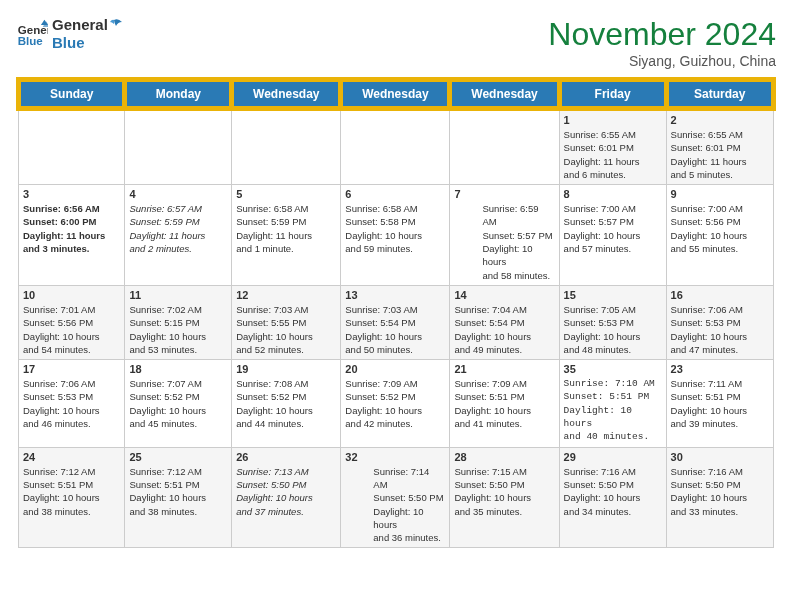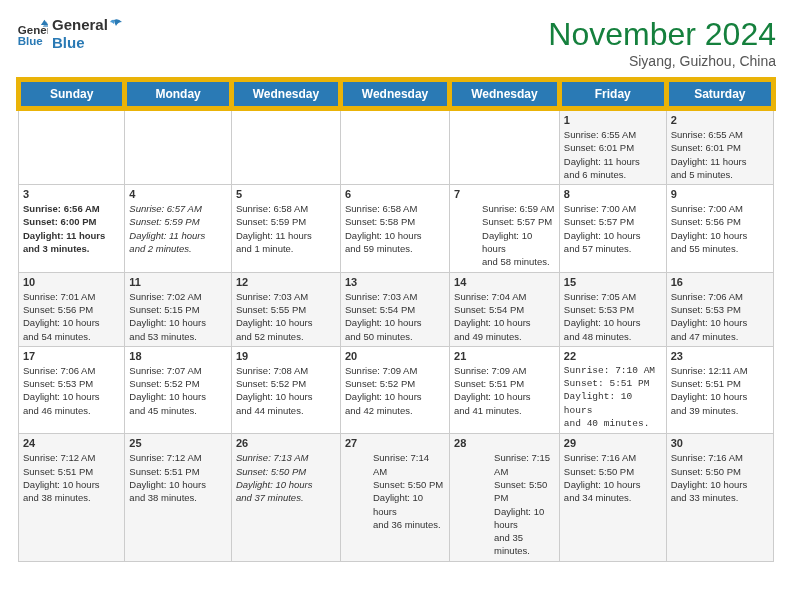--- a/index.html
+++ b/index.html
@@ -285,29 +285,29 @@
 and 42 minutes.</div>
           </td>
           <td>
             <span class="day-num">21</span>
             <div class="day-info" style="white-space: pre-line;">Sunrise: 7:09 AM
 Sunset: 5:51 PM
 Daylight: 10 hours
 and 41 minutes.</div>
           </td>
           <td>
-            <span class="day-num">22</span>
+            <span class="day-num">35</span>
             <div class="day-info" style="white-space: pre-line; font-family: Liberation Mono, monospace;">Sunrise: 7:10 AM
 Sunset: 5:51 PM
 Daylight: 10 hours
 and 40 minutes.</div>
           </td>
           <td>
             <span class="day-num">23</span>
-            <div class="day-info" style="white-space: pre-line;">Sunrise: 12:11 AM
+            <div class="day-info" style="white-space: pre-line;">Sunrise: 7:11 AM
 Sunset: 5:51 PM
 Daylight: 10 hours
 and 39 minutes.</div>
           </td>
         </tr>
         <tr>
           <td>
             <span class="day-num">24</span>
             <div class="day-info" style="white-space: pre-line;">Sunrise: 7:12 AM
 Sunset: 5:51 PM
@@ -322,29 +322,29 @@
 and 38 minutes.</div>
           </td>
           <td>
             <span class="day-num">26</span>
             <div class="day-info" style="white-space: pre-line; font-style: italic;">Sunrise: 7:13 AM
 Sunset: 5:50 PM
 Daylight: 10 hours
 and 37 minutes.</div>
           </td>
           <td>
-            <span class="day-num">27</span>
+            <span class="day-num">32</span>
             <div class="day-info" style="white-space: pre-line; margin-left: 28px;">Sunrise: 7:14 AM
 Sunset: 5:50 PM
 Daylight: 10 hours
 and 36 minutes.</div>
           </td>
           <td>
             <span class="day-num">28</span>
-            <div class="day-info" style="white-space: pre-line; margin-left: 40px;">Sunrise: 7:15 AM
+            <div class="day-info" style="white-space: pre-line;">Sunrise: 7:15 AM
 Sunset: 5:50 PM
 Daylight: 10 hours
 and 35 minutes.</div>
           </td>
           <td>
             <span class="day-num">29</span>
             <div class="day-info" style="white-space: pre-line;">Sunrise: 7:16 AM
 Sunset: 5:50 PM
 Daylight: 10 hours
 and 34 minutes.</div>

